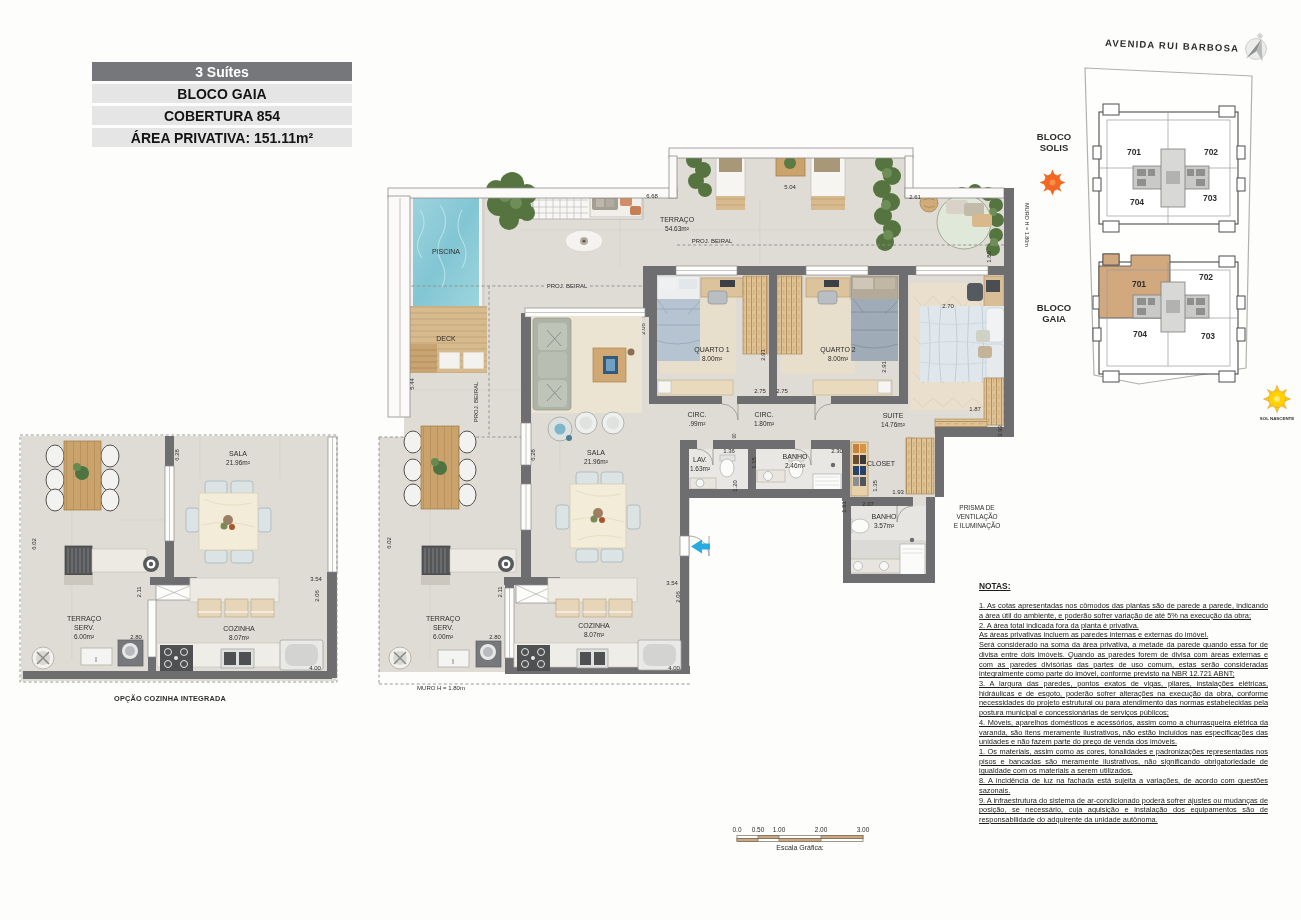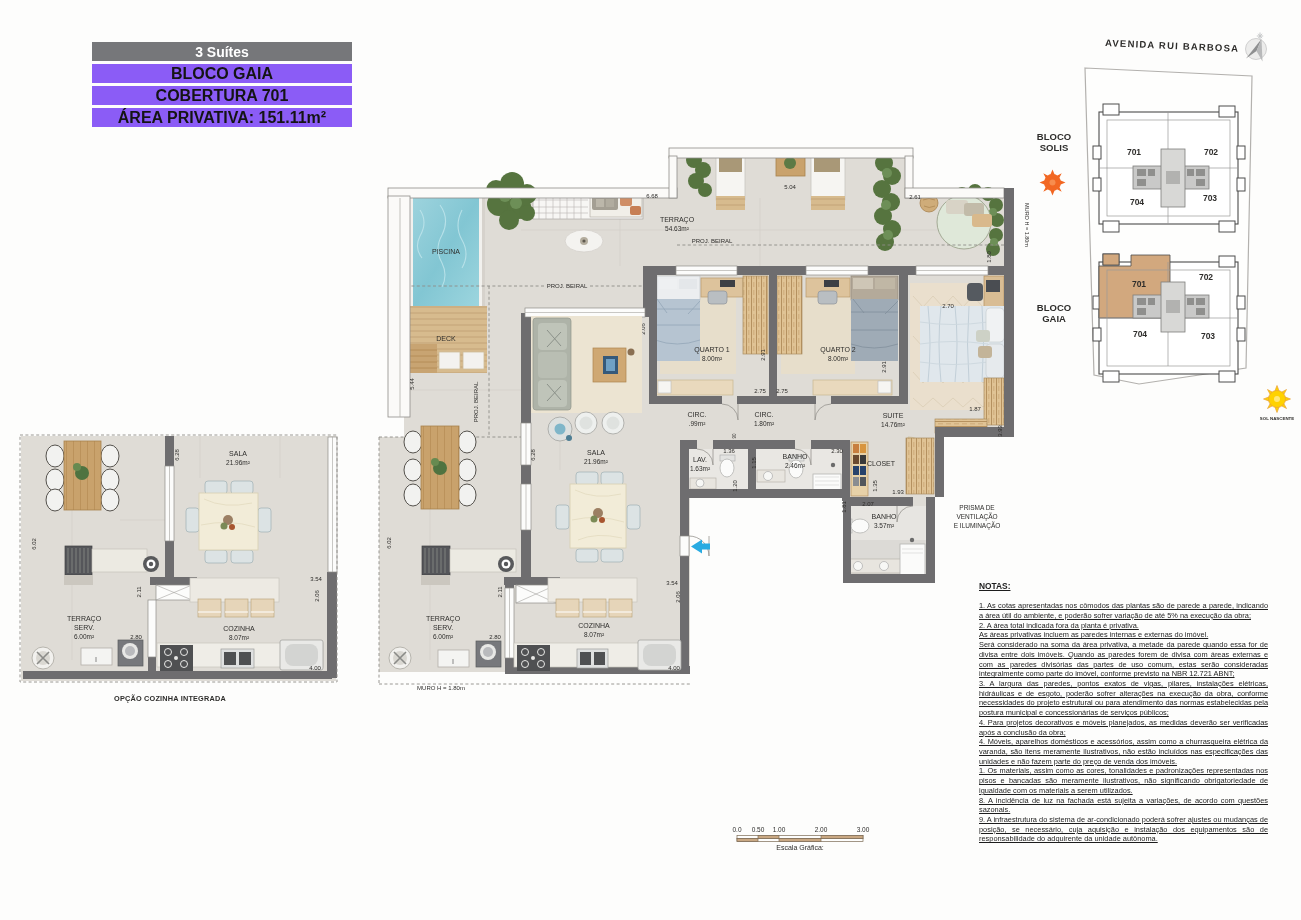--- a/index.html
+++ b/index.html
@@ -1,41 +1,40 @@
 <!DOCTYPE html>
 <html lang="pt"><head>
 <meta charset="utf-8">
 <style>
   html,body{margin:0;padding:0;background:#ffffff;}
   #page{position:relative;width:1301px;height:920px;background:#fdfdfc;overflow:hidden;
         font-family:"Liberation Sans",sans-serif;}
-  .bar{position:absolute;left:92px;width:260px;height:19px;display:flex;align-items:center;justify-content:center;}
+  .bar{position:absolute;left:92px;width:260px;height:19px;display:flex;align-items:center;justify-content:center;margin-top:20px;}
   .bar.gray{background:#76777a;color:#fff;font-weight:bold;font-size:14px;}
-  .bar.tan{background:#8b5cf6;color:#141414;font-weight:bold;font-size:16px;}
+  .bar.tan{background:#e5e5e5;color:#141414;font-weight:bold;font-size:14px;}
   #notas{position:absolute;left:979px;top:582px;width:289px;color:#1d1d1d;font-size:7.4px;line-height:9.72px;text-decoration:underline;}
   #notas p{margin:0;text-align:justify;}
   #notas .hd{font-weight:bold;font-size:8.4px;margin-bottom:9.5px;}
   svg text{font-family:"Liberation Sans",sans-serif;fill:#2e2d2b;}
 </style>
 </head>
 <body>
 <div id="page">
   <div class="bar gray" style="top:42px;">3 Suítes</div>
   <div class="bar tan" style="top:64px;">BLOCO GAIA</div>
-  <div class="bar tan" style="top:86px;">COBERTURA 701</div>
+  <div class="bar tan" style="top:86px;">COBERTURA 854</div>
   <div class="bar tan" style="top:108px;">ÁREA PRIVATIVA: 151.11m²</div>
 
   <div id="notas">
     <p class="hd">NOTAS:</p>
     <p>1. As cotas apresentadas nos cômodos das plantas são de parede a parede, indicando a área útil do ambiente, e poderão sofrer variação de até 5% na execução da obra;</p>
     <p>2. A área total indicada fora da planta é privativa.</p>
     <p>As áreas privativas incluem as paredes internas e externas do imóvel.</p>
     <p>Será considerado na soma da área privativa, a metade da parede quando essa for de divisa entre dois imóveis. Quando as paredes forem de divisa com áreas externas e com as paredes divisórias das partes de uso comum, estas serão consideradas integralmente como parte do imóvel, conforme previsto na NBR 12.721 ABNT;</p>
     <p>3. A largura das paredes, pontos exatos de vigas, pilares, instalações elétricas, hidráulicas e de esgoto, poderão sofrer alterações na execução da obra, conforme necessidades do projeto estrutural ou para atendimento das normas estabelecidas pela postura municipal e concessionárias de serviços públicos;</p>
-    <p>4. Para projetos decorativos e móveis planejados, as medidas deverão ser verificadas após a conclusão da obra;</p>
     <p>4. Móveis, aparelhos domésticos e acessórios, assim como a churrasqueira elétrica da varanda, são itens meramente ilustrativos, não estão incluídos nas especificações das unidades e não fazem parte do preço de venda dos imóveis.</p>
     <p>1. Os materiais, assim como as cores, tonalidades e padronizações representadas nos pisos e bancadas são meramente ilustrativos, não significando obrigatoriedade de igualdade com os materiais a serem utilizados.</p>
     <p>8. A incidência de luz na fachada está sujeita a variações, de acordo com questões sazonais.</p>
     <p>9. A infraestrutura do sistema de ar-condicionado poderá sofrer ajustes ou mudanças de posição, se necessário, cuja aquisição e instalação dos equipamentos são de responsabilidade do adquirente da unidade autônoma.</p>
   </div>
 
   <svg id="plan" width="1301" height="920" viewBox="0 0 1301 920" style="position:absolute;left:0;top:0;">
     <defs>
       <linearGradient id="poolg" x1="0" y1="0" x2="1" y2="1">
         <stop offset="0" stop-color="#9dd3dd"></stop>

